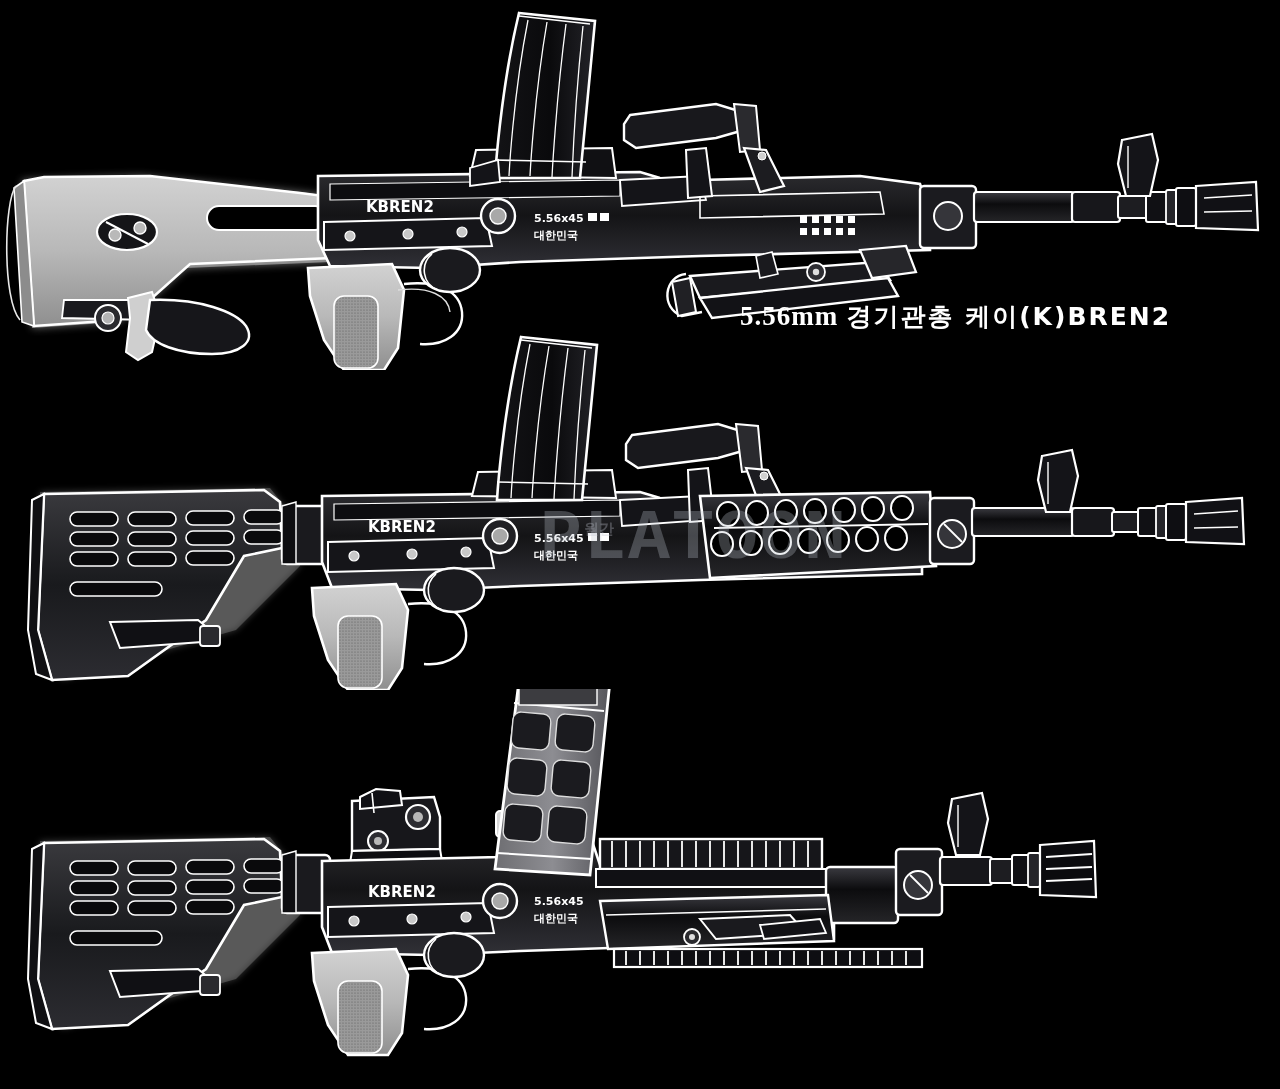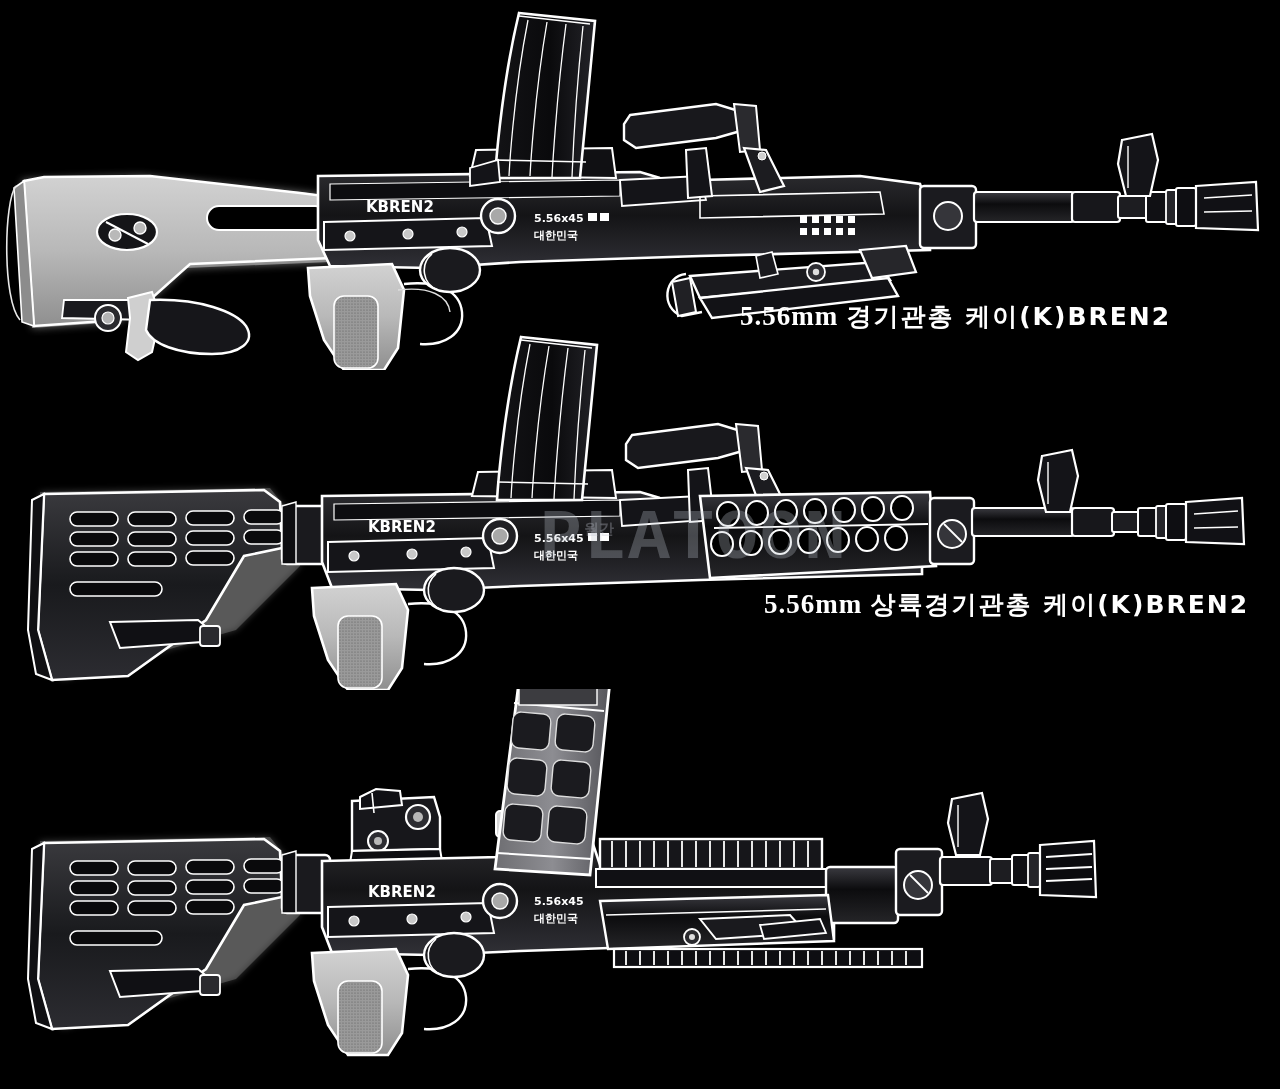--- a/index.html
+++ b/index.html
@@ -308,24 +308,20 @@
 
   <g>
     <path d="M312,258 L396,254 L408,280 L402,338 L388,360 L348,360 L328,330 L314,286 Z" fill="url(#gLight)" stroke="#fff" stroke-width="2.6"></path>
     <rect x="338" y="286" width="44" height="72" rx="10" fill="url(#stipple)" stroke="#fff" stroke-width="1.6"></rect>
     <path d="M408,274 C444,270 464,282 466,302 C468,324 448,336 424,334" fill="none" stroke="#fff" stroke-width="2.4"></path>
     <ellipse cx="454" cy="260" rx="30" ry="22" fill="#1a1a1e" stroke="#fff" stroke-width="2.4"></ellipse>
     <path d="M436,244 C424,254 426,274 442,280" fill="none" stroke="#fff" stroke-width="1.6"></path>
   </g>
 </svg>
 
-<div class="cap" style="left:764px; top:588px;">
-  <span class="cal">5.56mm</span>
-  <span class="ko">상륙경기관총 케이(K)BREN2</span>
-</div>
 
 <svg width="1280" height="400" viewBox="0 0 1280 400" style="top:689px">
   <defs>
     <linearGradient id="gMagPoly" x1="0" y1="0" x2="1" y2="0">
       <stop offset="0%" stop-color="#6e6e72"></stop>
           <stop offset="50%" stop-color="#8d8d92"></stop>
           <stop offset="100%" stop-color="#55555a"></stop>
     </linearGradient>
     <filter id="glow3" x="-25%" y="-25%" width="150%" height="150%">
       <feGaussianBlur stdDeviation="3.5" result="b"></feGaussianBlur>

